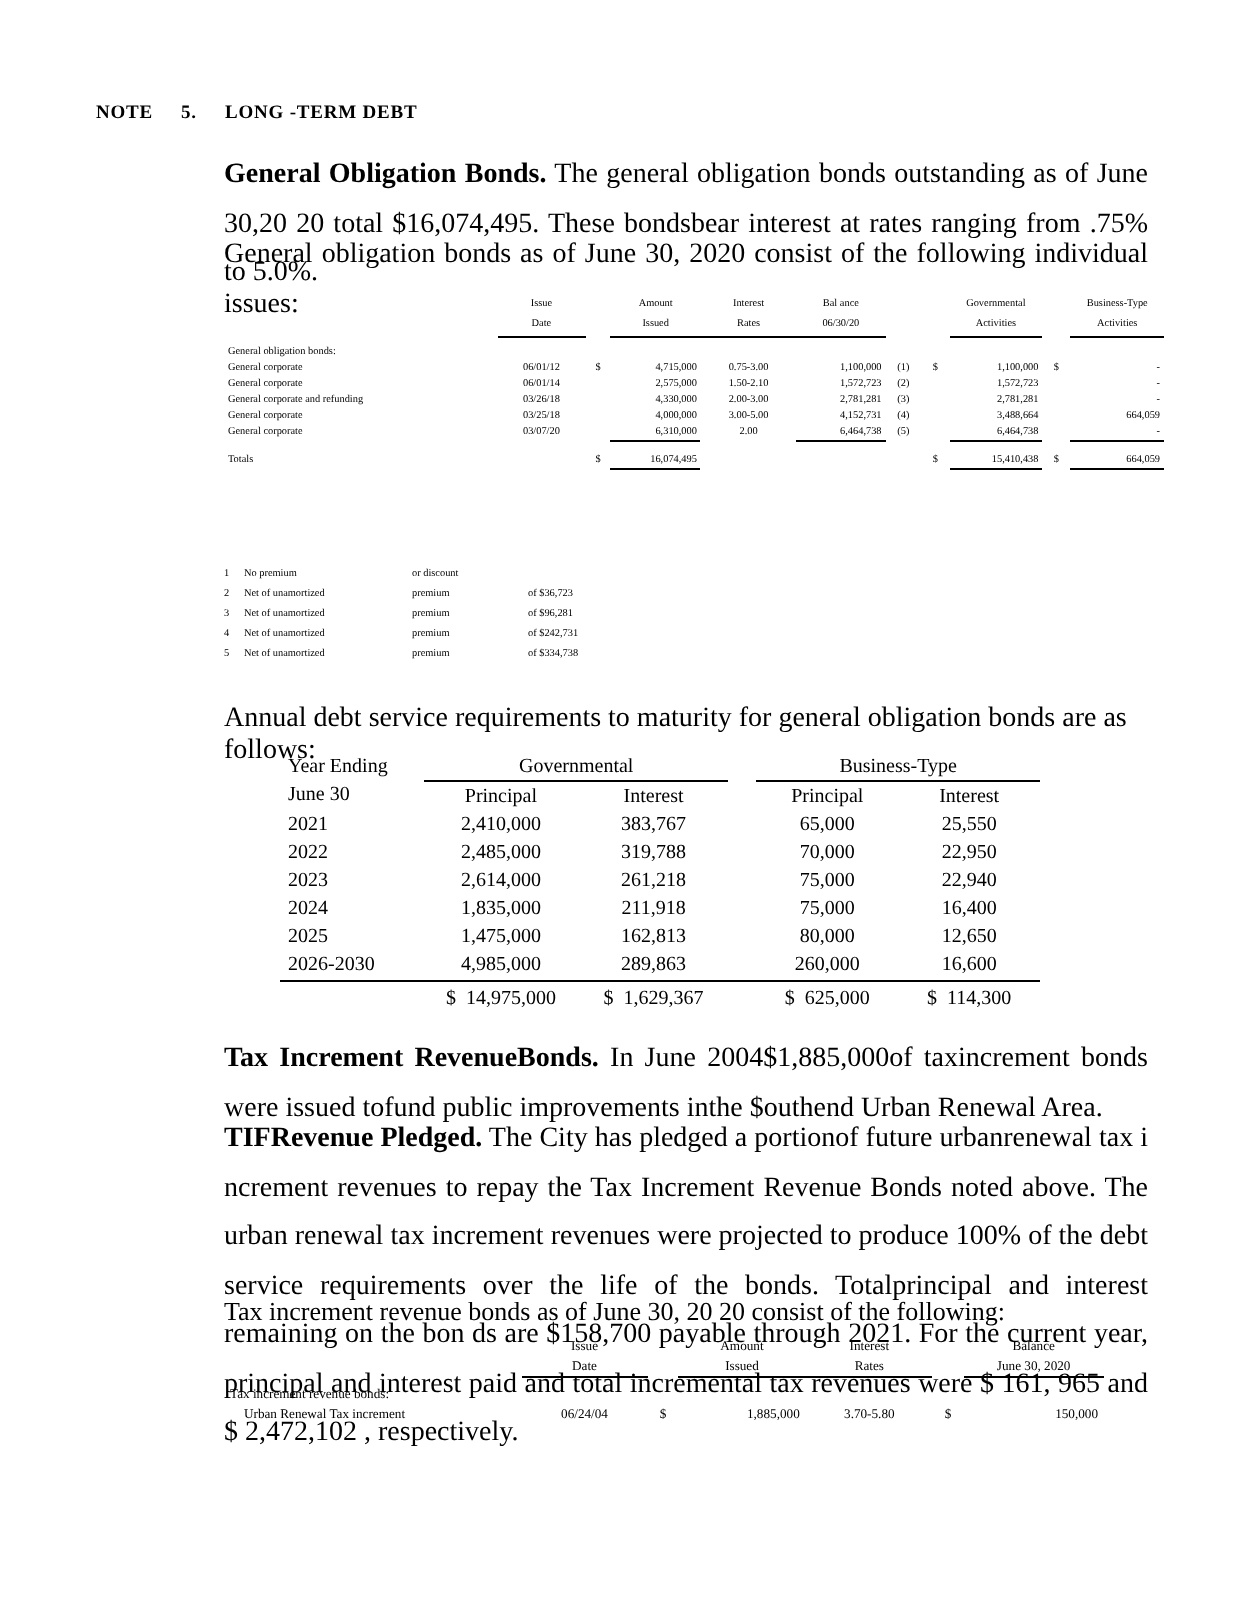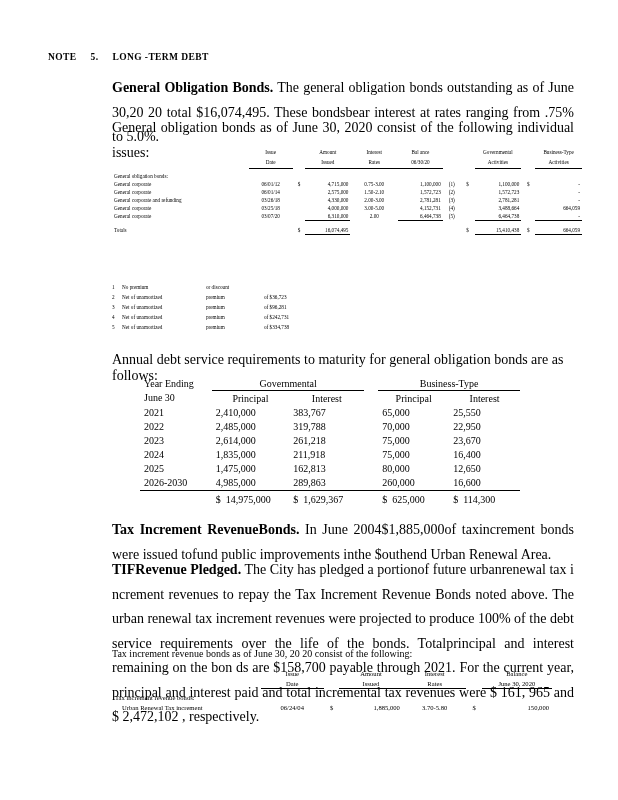--- a/index.html
+++ b/index.html
@@ -111,37 +111,37 @@
     width: 380px;
     font-size: 10px;
     border-collapse: collapse;
   }
   .tbl2 td, .tbl2 th {
     padding: 1.5px 4px;
     white-space: nowrap;
     font-weight: normal;
   }
   .tbl2 .lbl { text-align: left; }
-  .tbl2 .num { text-align: left; }
+  .tbl2 .num { text-align: center; }
   .tbl2 .grp-hd { text-align: center; border-bottom: 0.6px solid #000; }
   .tbl2 .sub-hd { text-align: center; }
   .tbl2 .lastrow td { padding-bottom: 2px; }
   .tbl2 .sumrow td {
     border-top: 0.6px solid #000;
     padding-top: 3px;
   }
 
   .para4 { top: 518px; }
   .para5 { top: 558px; }
   .para6 {
     position: absolute;
     left: 112px;
     top: 648px;
     width: 462px;
-    font-size: 10px;
+    font-size: 13px;
   }
 
   
   .tbl3 {
     position: absolute;
     left: 112px;
     top: 668px;
     width: 440px;
     font-size: 6.6px;
     border-collapse: collapse;
@@ -347,21 +347,21 @@
         <td></td>
         <td class="num">70,000</td>
         <td class="num">22,950</td>
       </tr>
       <tr>
         <td class="lbl">2023</td>
         <td class="num">2,614,000</td>
         <td class="num">261,218</td>
         <td></td>
         <td class="num">75,000</td>
-        <td class="num">23,670</td>
+        <td class="num">22,940</td>
       </tr>
       <tr>
         <td class="lbl">2024</td>
         <td class="num">1,835,000</td>
         <td class="num">211,918</td>
         <td></td>
         <td class="num">75,000</td>
         <td class="num">16,400</td>
       </tr>
       <tr>

